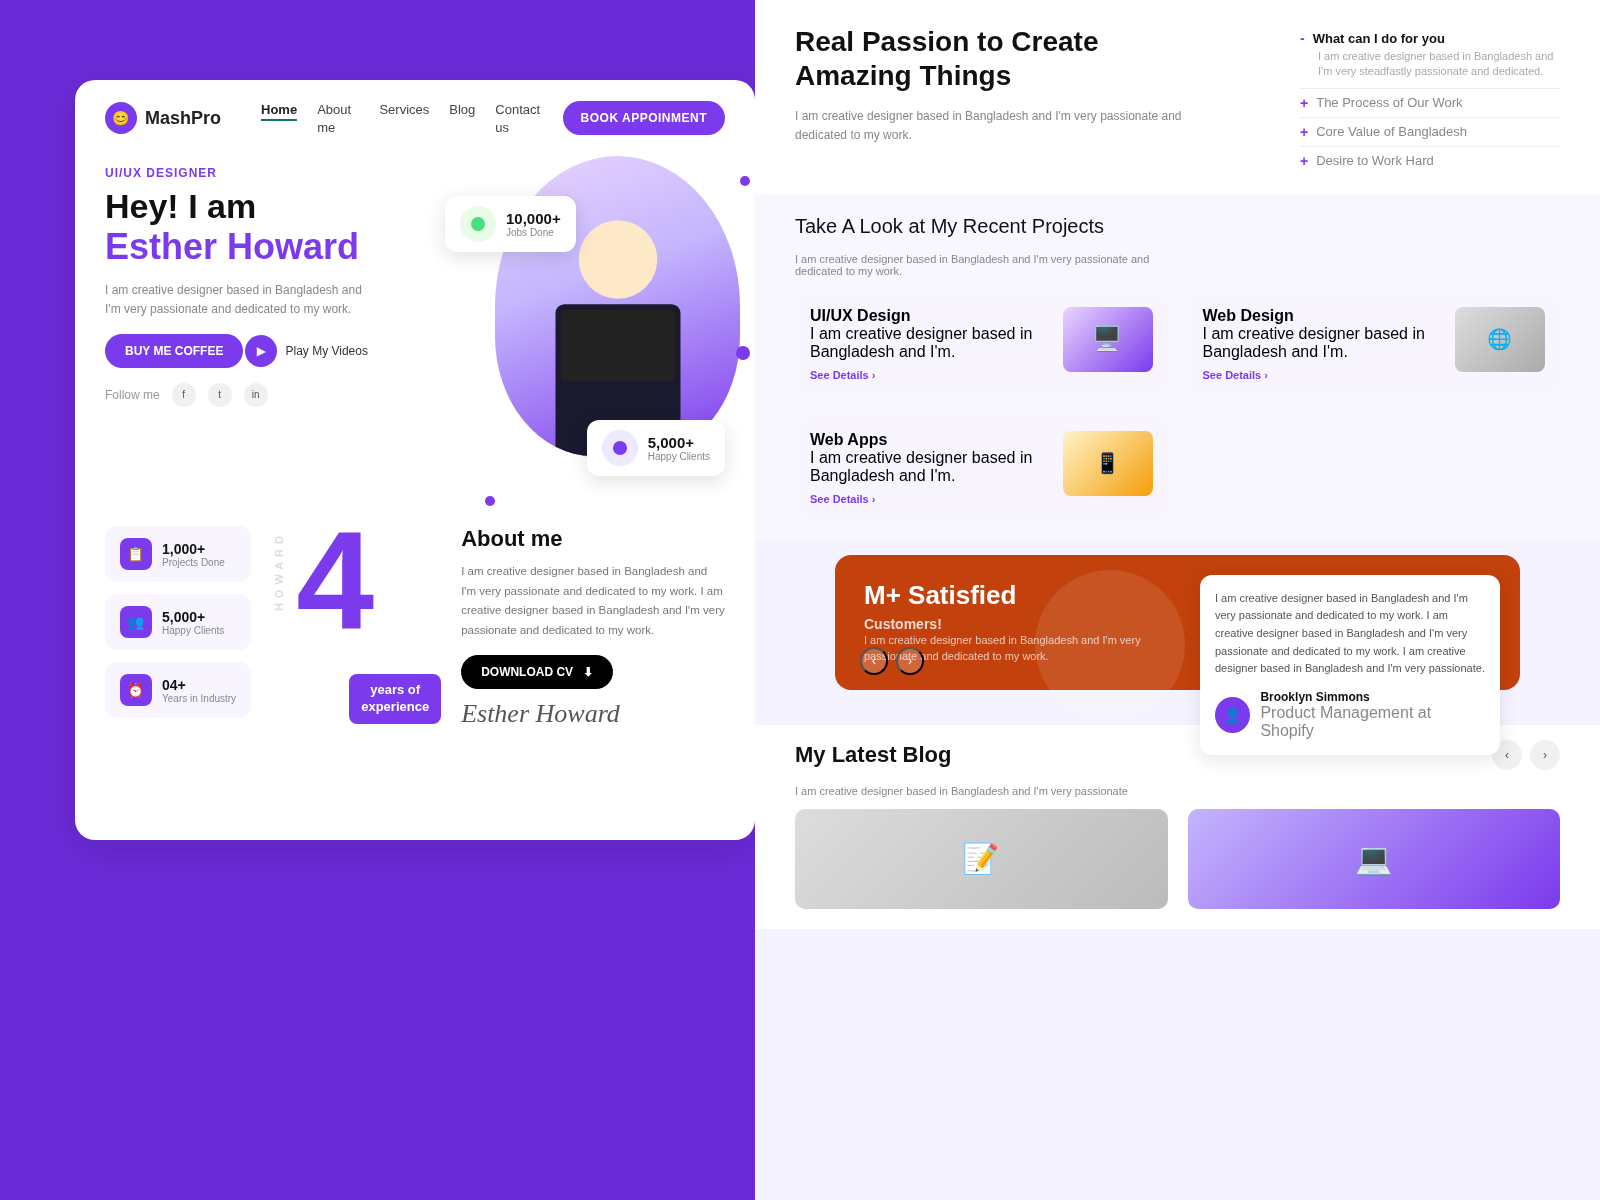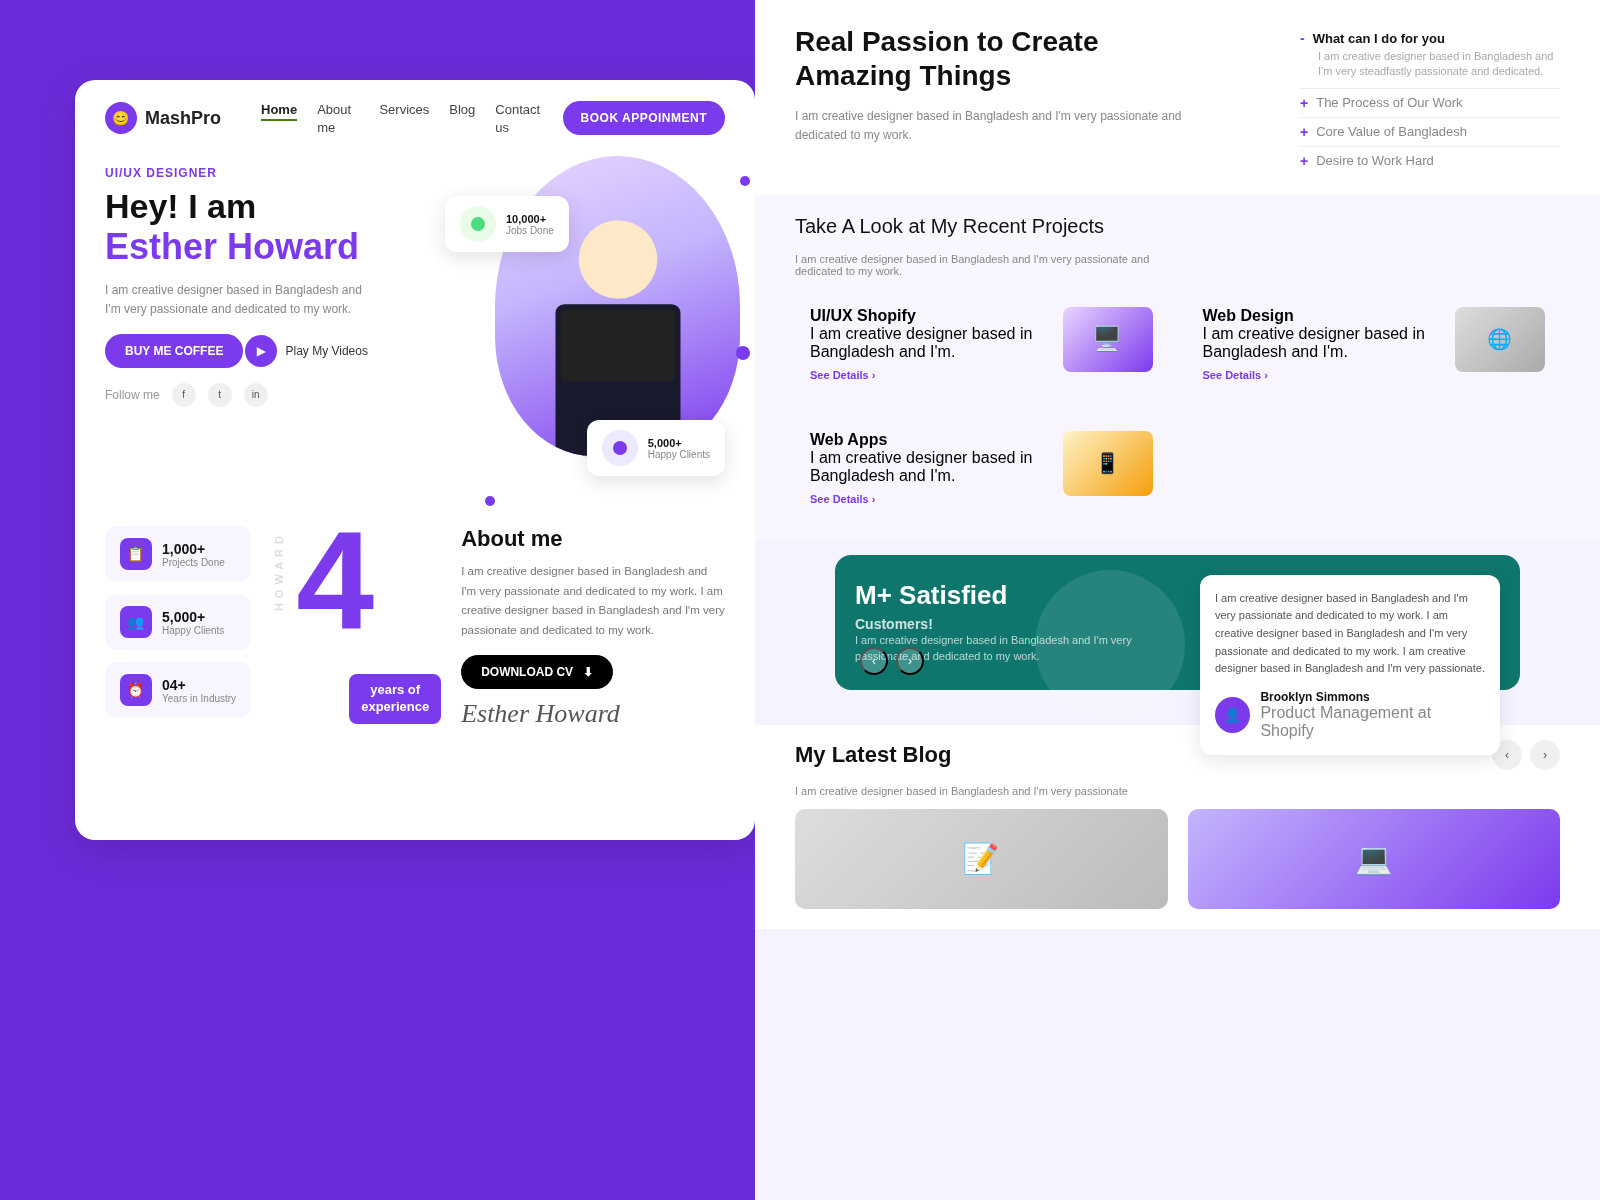--- a/index.html
+++ b/index.html
@@ -59,21 +59,21 @@
       list-style: none;
     }
     .nav-links li a {
       text-decoration: none;
       color: #444;
       font-size: 13px;
     }
     .nav-links li.active a {
       color: #222;
       font-weight: 600;
-      border-bottom: 2px solid #4d7c0f;
+      border-bottom: 2px solid #0f766e;
       padding-bottom: 2px;
     }
     .btn-book {
       background: #7c3aed;
       color: white;
       border: none;
       padding: 10px 18px;
       border-radius: 25px;
       font-size: 12px;
       font-weight: 600;
@@ -203,21 +203,21 @@
     }
     .stat-circle {
       width: 36px;
       height: 36px;
       border-radius: 50%;
       display: flex;
       align-items: center;
       justify-content: center;
     }
     .stat-num {
-      font-size: 11px;
+      font-size: 15px;
       font-weight: 700;
       color: #111;
     }
     .stat-label {
       font-size: 10px;
       color: #888;
     }
 
     
     .about-section {
@@ -380,24 +380,24 @@
       border-radius: 8px;
       flex-shrink: 0;
       display: flex;
       align-items: center;
       justify-content: center;
       font-size: 20px;
     }
 
     
     .testimonial-section {
-      background: #0f766e;
+      background: #c2410c;
       margin: 0 40px;
       border-radius: 16px;
-      padding: 25px 20px;
+      padding: 25px 29px;
       position: relative;
       margin-bottom: 20px;
     }
     .testimonial-stat {
       color: white;
       font-size: 26px;
       font-weight: 800;
       margin-bottom: 5px;
     }
     .testimonial-label {
@@ -725,21 +725,21 @@
   </div>
 
   <div class="projects-section-wrapper">
     <h2 style="font-size:20px;font-weight:400;color:#111;margin-bottom:15px;">Take A Look at My Recent Projects</h2>
     <p style="font-size:11px;color:#888;margin-bottom:15px;max-width:380px;">I am creative designer based in Bangladesh and I'm very passionate and dedicated to my work.</p>
 
     <div class="projects-grid">
 
       <div class="project-card" style="background:#f8f5ff;">
         <div>
-          <h4>UI/UX Shopify</h4>
+          <h4>UI/UX Design</h4>
           <p>I am creative designer based in Bangladesh and I'm.</p>
           <div class="see-details">
             <span>See Details</span>
             <span>›</span>
           </div>
         </div>
         <div class="project-thumb" style="background:linear-gradient(135deg,#e9d5ff,#7c3aed);font-size:24px;">🖥️</div>
       </div>
 
       <div class="project-card" style="background:#f8f5ff;">

